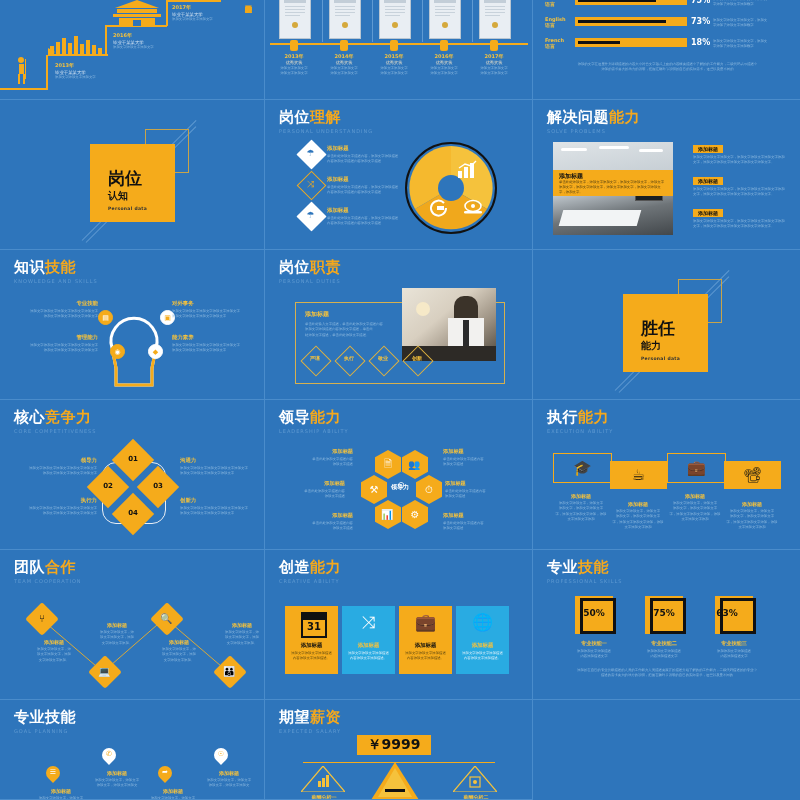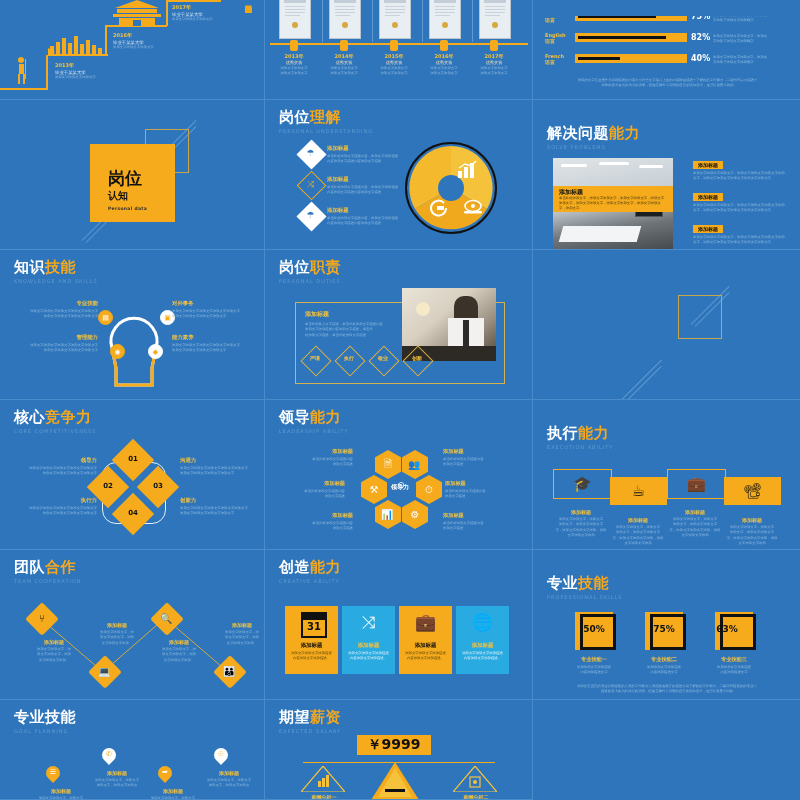--- a/index.html
+++ b/index.html
@@ -1,19 +1,19 @@
 <!DOCTYPE html>
 <html><head>
 <meta charset="utf-8">
 <style>
   html,body{margin:0;padding:0;background:#2e75bb;}
   body{width:800px;height:800px;overflow:hidden;font-family:"DejaVu Sans","Liberation Sans",sans-serif;}
   #grid{display:grid;grid-template-columns:265px 268px 267px;grid-template-rows:100px 150px 150px 150px 150px 100px;width:800px;height:800px;}
   .slide{position:relative;overflow:hidden;background:#2e75bb;border-right:1px solid #4a8ccb;border-bottom:1px solid #4a8ccb;box-sizing:border-box;}
-  .slide:nth-child(3n){border-right:none;margin-top:16px;}
+  .slide:nth-child(3n){border-right:none;}
   .hdr{position:absolute;left:14px;top:10px;}
   .hdr .t1{font-size:15px;font-weight:bold;color:#ffffff;letter-spacing:.5px;line-height:1;}
   .hdr .t1 em{font-style:normal;color:#f5a81c;}
   .hdr .t2{font-size:5px;color:#5f9ad2;letter-spacing:1px;margin-top:3px;}
   .tiny{font-size:3.4px;line-height:1.55;color:#8fbbe0;}
   .ylbl{font-size:5px;font-weight:bold;color:#f5c23c;}
   .ctr{text-align:center;}
 
   
   .coverbox{position:absolute;background:#f5ab1b;}
@@ -190,31 +190,31 @@
         <div style="position: absolute; left: 158px; top: -4px; font-size: 8px; font-weight: bold; color: rgb(255, 255, 255);">75%</div>
         <div class="tiny" style="position: absolute; left: 180px; top: -3px; width: 76px; white-space: pre-line;">添加文字添加文字添加文字，添加文
 字添加了添加文字添加数字</div>
         <div style="position: absolute; left: 12px; top: 16px;">
           <div style="font-size: 5px; font-weight: bold; color: rgb(245, 194, 60);">English</div>
           <div style="font-size: 5px; font-weight: bold; color: rgb(245, 194, 60);">语言</div>
         </div>
         <div class="bar" style="left: 42px; top: 17px; width: 112px;">
           <div class="barfill" style="width: 88.4px;"></div>
         </div>
-        <div style="position: absolute; left: 158px; top: 17px; font-size: 8px; font-weight: bold; color: rgb(255, 255, 255);">82%</div>
+        <div style="position: absolute; left: 158px; top: 17px; font-size: 8px; font-weight: bold; color: rgb(255, 255, 255);">73%</div>
         <div class="tiny" style="position: absolute; left: 180px; top: 18px; width: 76px; white-space: pre-line;">添加文字添加文字添加文字，添加文
 字添加了添加文字添加数字</div>
         <div style="position: absolute; left: 12px; top: 37px;">
           <div style="font-size: 5px; font-weight: bold; color: rgb(245, 194, 60);">French</div>
           <div style="font-size: 5px; font-weight: bold; color: rgb(245, 194, 60);">语言</div>
         </div>
         <div class="bar" style="left: 42px; top: 38px; width: 112px;">
           <div class="barfill" style="width: 41.6px;"></div>
         </div>
-        <div style="position: absolute; left: 158px; top: 38px; font-size: 8px; font-weight: bold; color: rgb(255, 255, 255);">40%</div>
+        <div style="position: absolute; left: 158px; top: 38px; font-size: 8px; font-weight: bold; color: rgb(255, 255, 255);">18%</div>
         <div class="tiny" style="position: absolute; left: 180px; top: 39px; width: 76px; white-space: pre-line;">添加文字添加文字添加文字，添加文
 字添加了添加文字添加数字</div>
       </div>
     <div class="tiny ctr" style="position:absolute;left:22px;top:62px;width:225px;white-space:pre-line;">添加的文字在这里作为详细描述的内容大小符合文字版式上面的内容概要描述中了解的的工作能力，二级代码表示描述中
 添加的需求要大的地方的说明，把握在确环节说明的自己的实际需求，这些以及是不同的</div>
   </div>
 
   <div class="slide">
     <div class="diag" style="left:82px;top:140px;width:66px;"></div>
     <div class="diag" style="left:86px;top:142px;width:60px;"></div>
@@ -376,20 +376,25 @@
         <div style="position: absolute; left: 138px; top: 105px; width: 28px; text-align: center; font-size: 5px; font-weight: bold; color: rgb(245, 194, 60);">创新</div>
       </div>
   </div>
 
   <div class="slide">
     <div class="diag" style="left:82px;top:140px;width:66px;"></div>
     <div class="diag" style="left:86px;top:142px;width:60px;"></div>
     <div class="diag" style="left:158px;top:58px;width:54px;"></div>
     <div class="diag" style="left:162px;top:60px;width:48px;"></div>
     <div class="outl" style="left:145px;top:29px;width:42px;height:42px;"></div>
+    <div class="coverbox" style="left:90px;top:44px;width:85px;height:78px;">
+      <div class="cb1" style="margin:26px 0 0 18px;">胜任</div>
+      <div class="cb2" style="margin:2px 0 0 18px;">能力</div>
+      <div class="cb3" style="margin-left:18px;">Personal data</div>
+    </div>
   </div>
 
   <div class="slide">
     <div class="hdr">
       <div class="t1"><span>核心</span><em>竞争力</em></div>
       <div class="t2">CORE COMPETITIVENESS</div>
     </div>
     <div class="hexline" style="left:102px;top:62px;width:62px;height:60px;border-radius:14px;"></div>
     <div id="cc-nodes">
         <div class="diamond" style="left: 118px; top: 45px; width: 30px; height: 30px;"></div>

